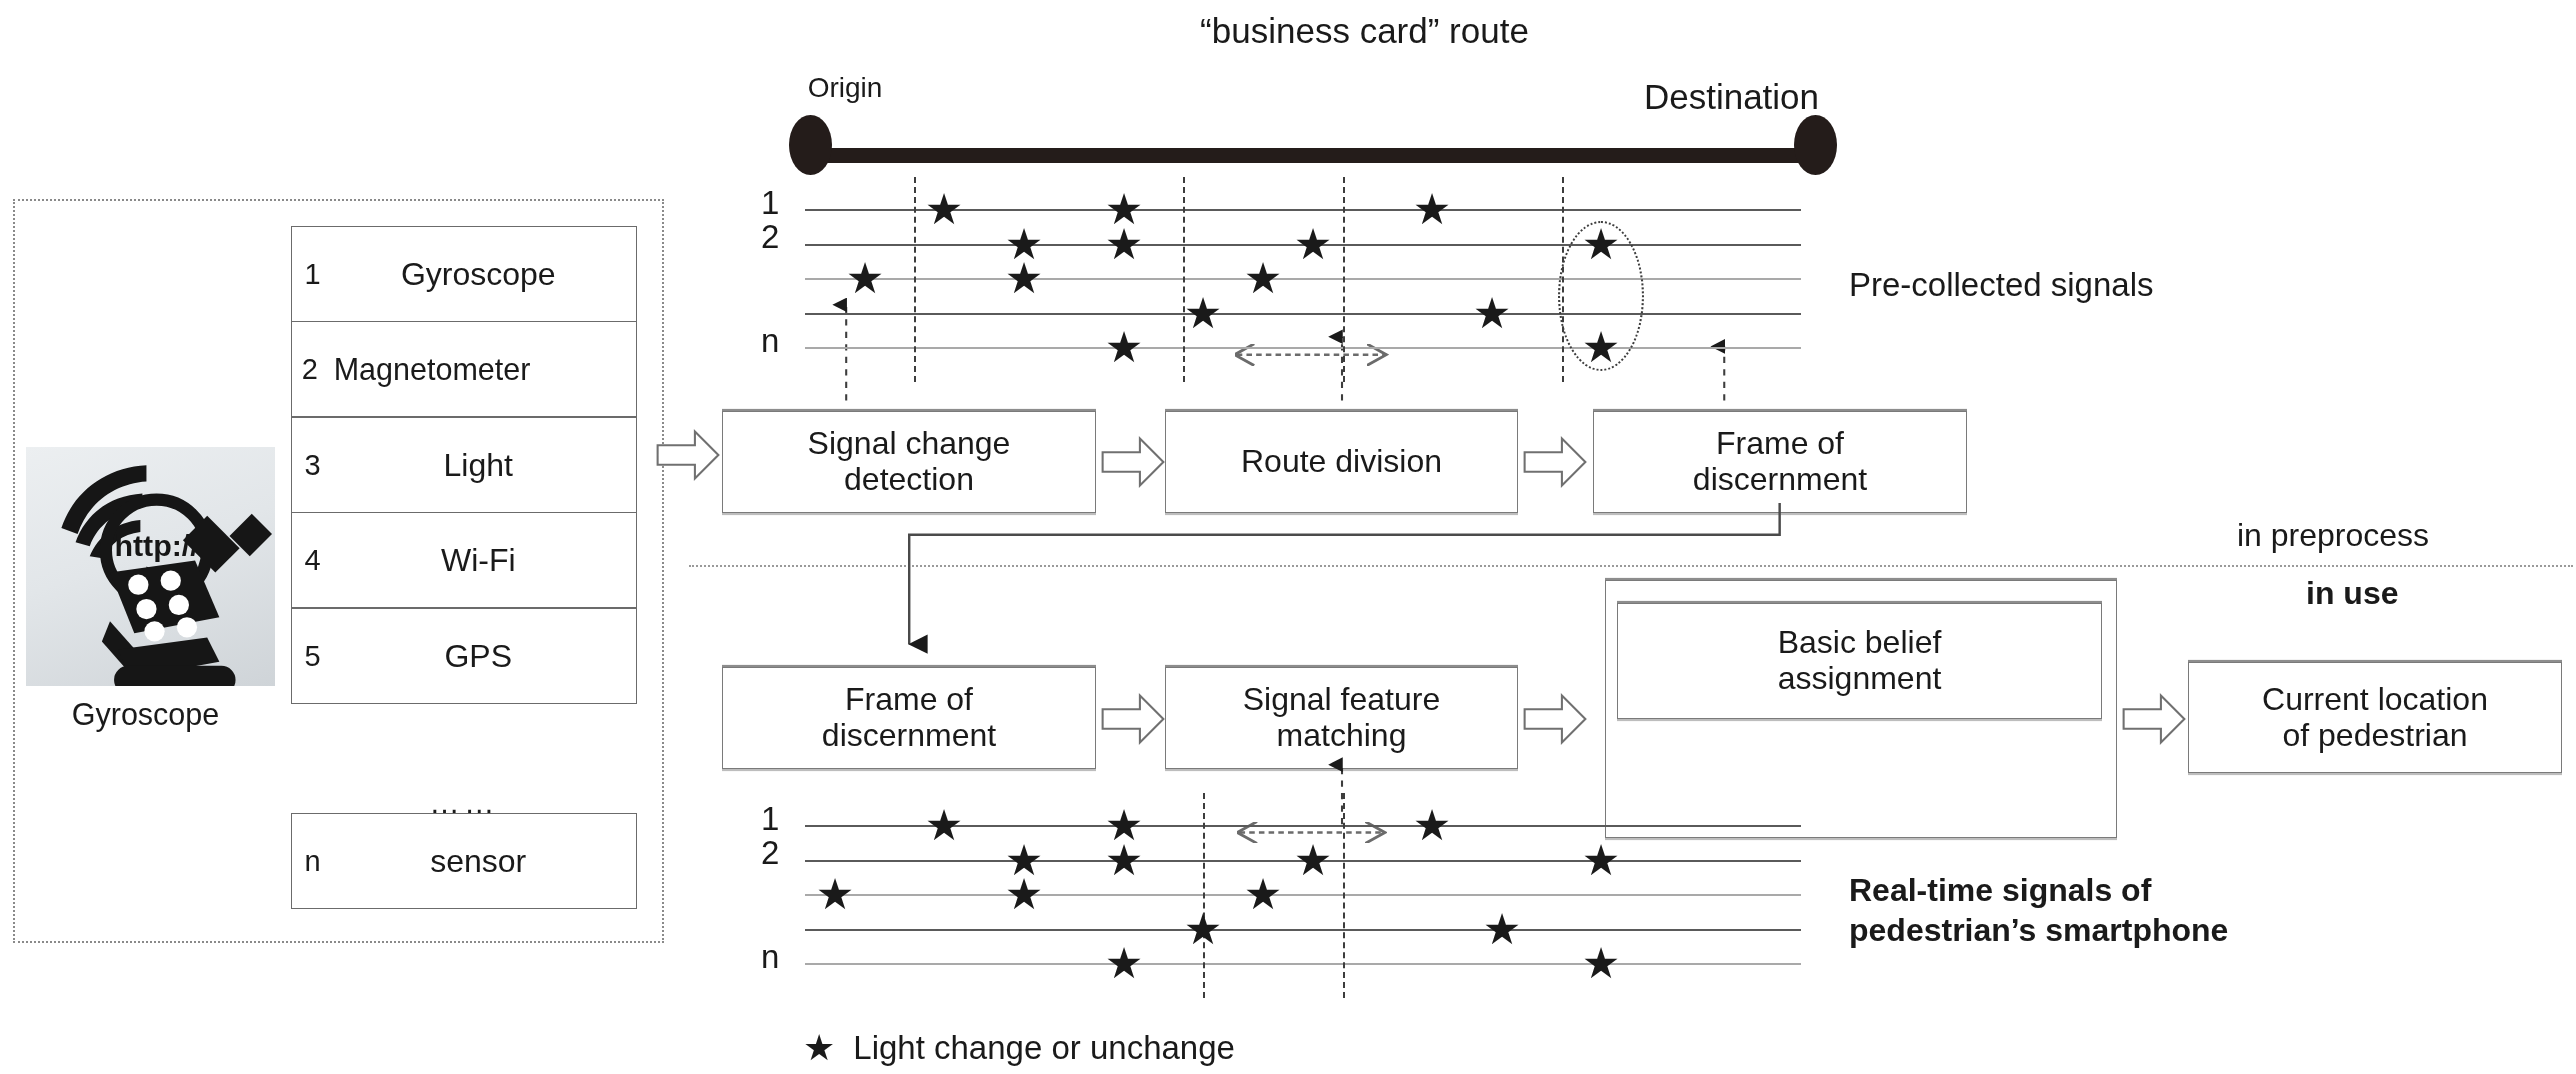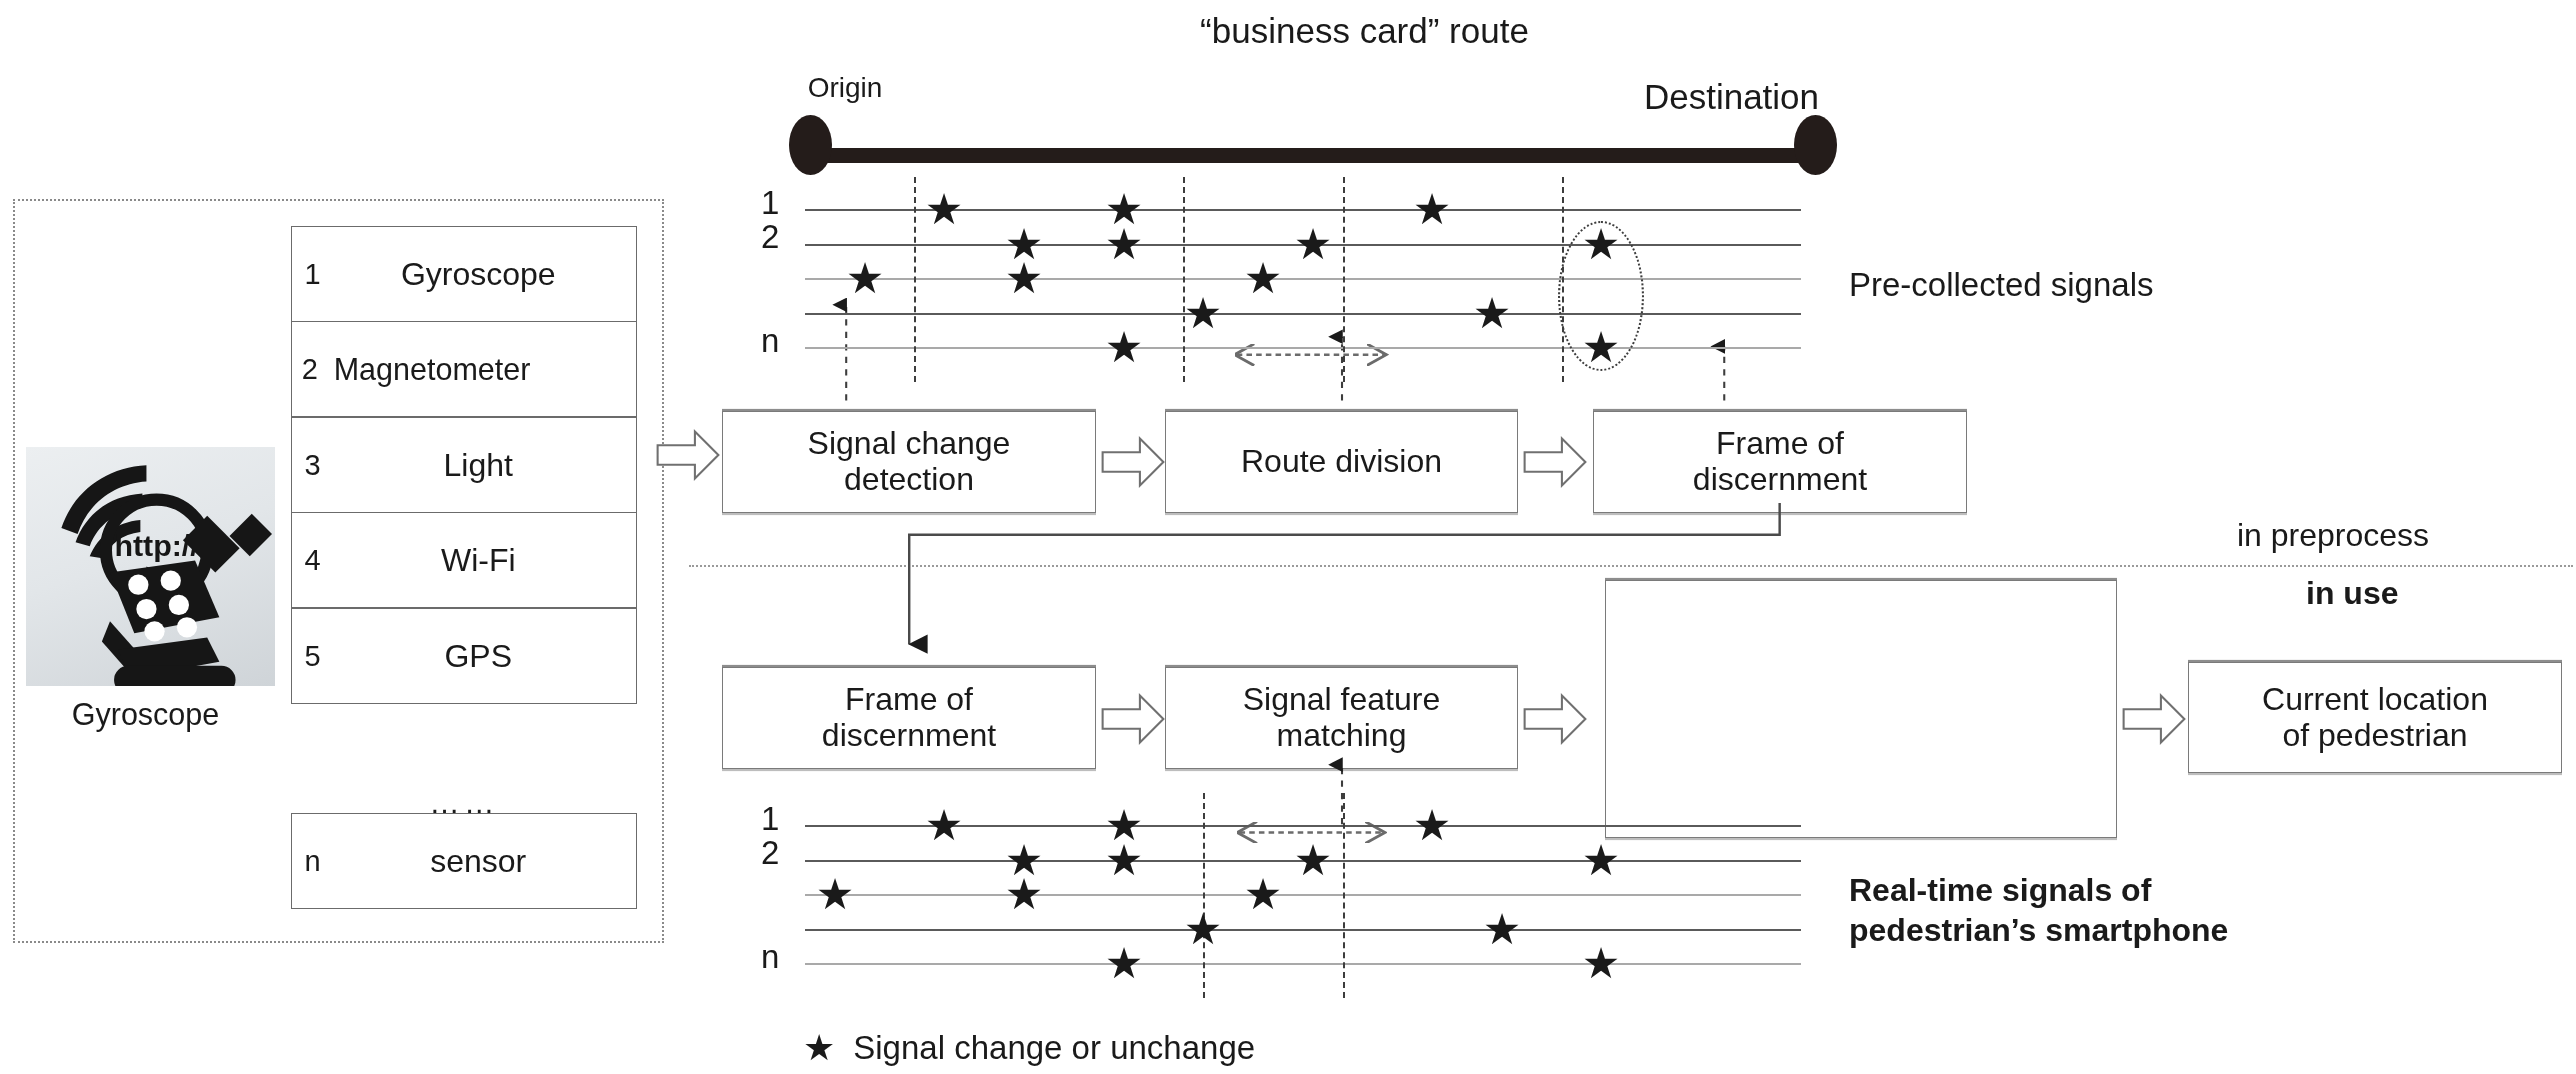--- a/index.html
+++ b/index.html
@@ -181,39 +181,43 @@
   <div class="ptxt">Signal feature
 matching</div>
 </div>
 <div class="abs fatarrow" style="left:1523px;top:679px;">
   <svg viewBox="0 0 92 84">
       <path d="M2 28 H56 V8 L90 42 L56 76 V56 H2 Z" fill="#fff" stroke="#707070" stroke-width="3"></path>
     </svg>
 </div>
 
 <div class="pbox abs" style="left:1605px;top:569px;width:512px;height:258px;">
+  <div class="pbox abs" style="left:11px;top:11px;width:485px;height:116px;">
+    <div class="ptxt">Basic belief
+assignment</div>
+  </div>
 </div>
 
 <div class="abs fatarrow" style="left:2122px;top:679px;">
   <svg viewBox="0 0 92 84">
       <path d="M2 28 H56 V8 L90 42 L56 76 V56 H2 Z" fill="#fff" stroke="#707070" stroke-width="3"></path>
     </svg>
 </div>
 <div class="pbox abs" style="left:2188px;top:651px;width:374px;height:111px;">
   <div class="ptxt">Current location
 of pedestrian</div>
 </div>
 
 <div class="abs" id="divider"></div>
 <div class="abs" id="lbl-preprocess">in preprocess</div>
 <div class="abs" id="lbl-inuse">in use</div>
 
 <div class="abs" id="legend">
   <span class="lstar">★</span>
-  <span class="ltxt">Signal change or unchange</span>
+  <span class="ltxt">Light change or unchange</span>
 </div>
 
 <svg class="ov" viewBox="0 0 3720 1552" width="2576" height="1075">
   <defs>
     <marker id="solidTri" viewBox="0 0 10 10" refX="5" refY="9.5" markerWidth="7" markerHeight="7" orient="auto">
       <path d="M0 10 L5 0 L10 10 Z" fill="#1a1a1a"></path>
     </marker>
     <marker id="downTri" viewBox="0 0 10 10" refX="5" refY="9.5" markerWidth="8" markerHeight="8" orient="auto">
       <path d="M0 0 L10 0 L5 10 Z" fill="#1a1a1a"></path>
     </marker>

